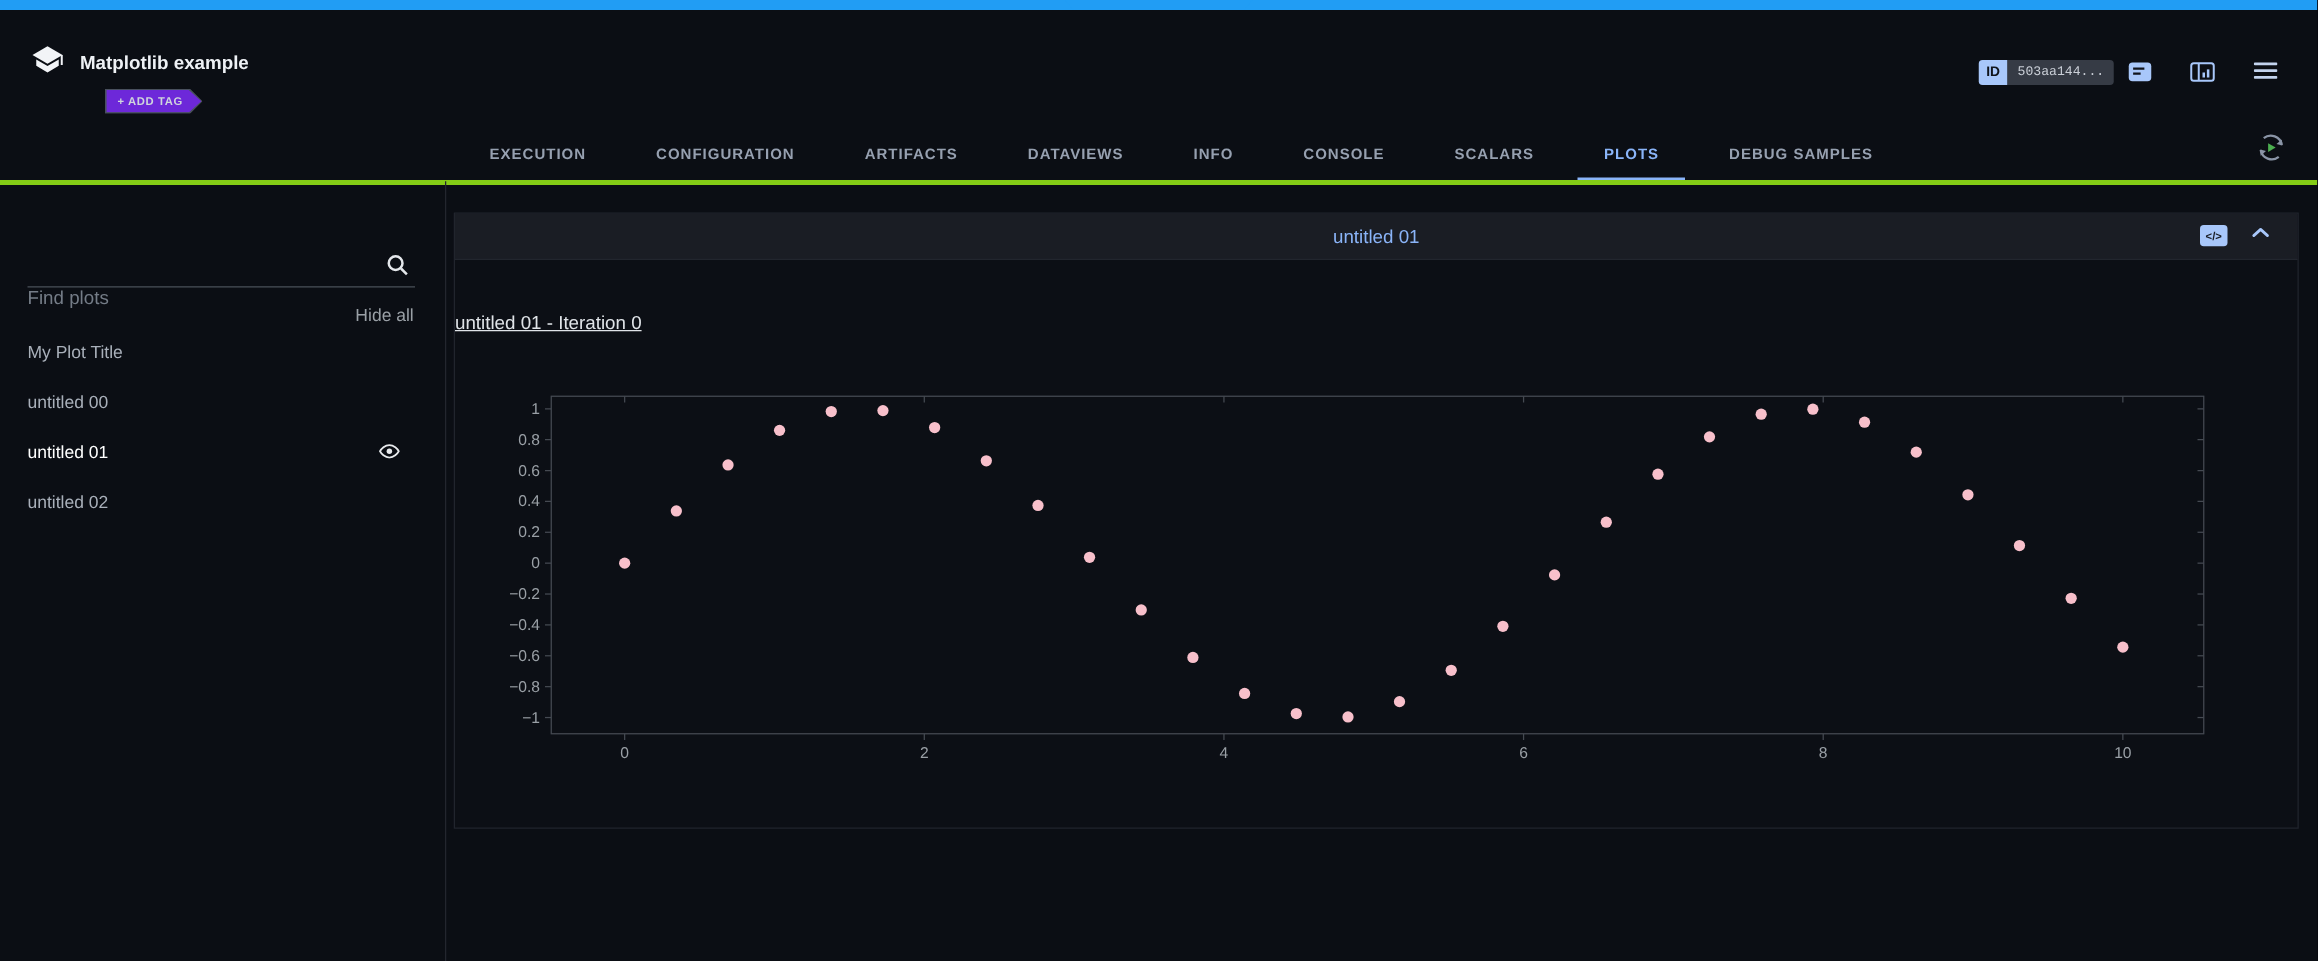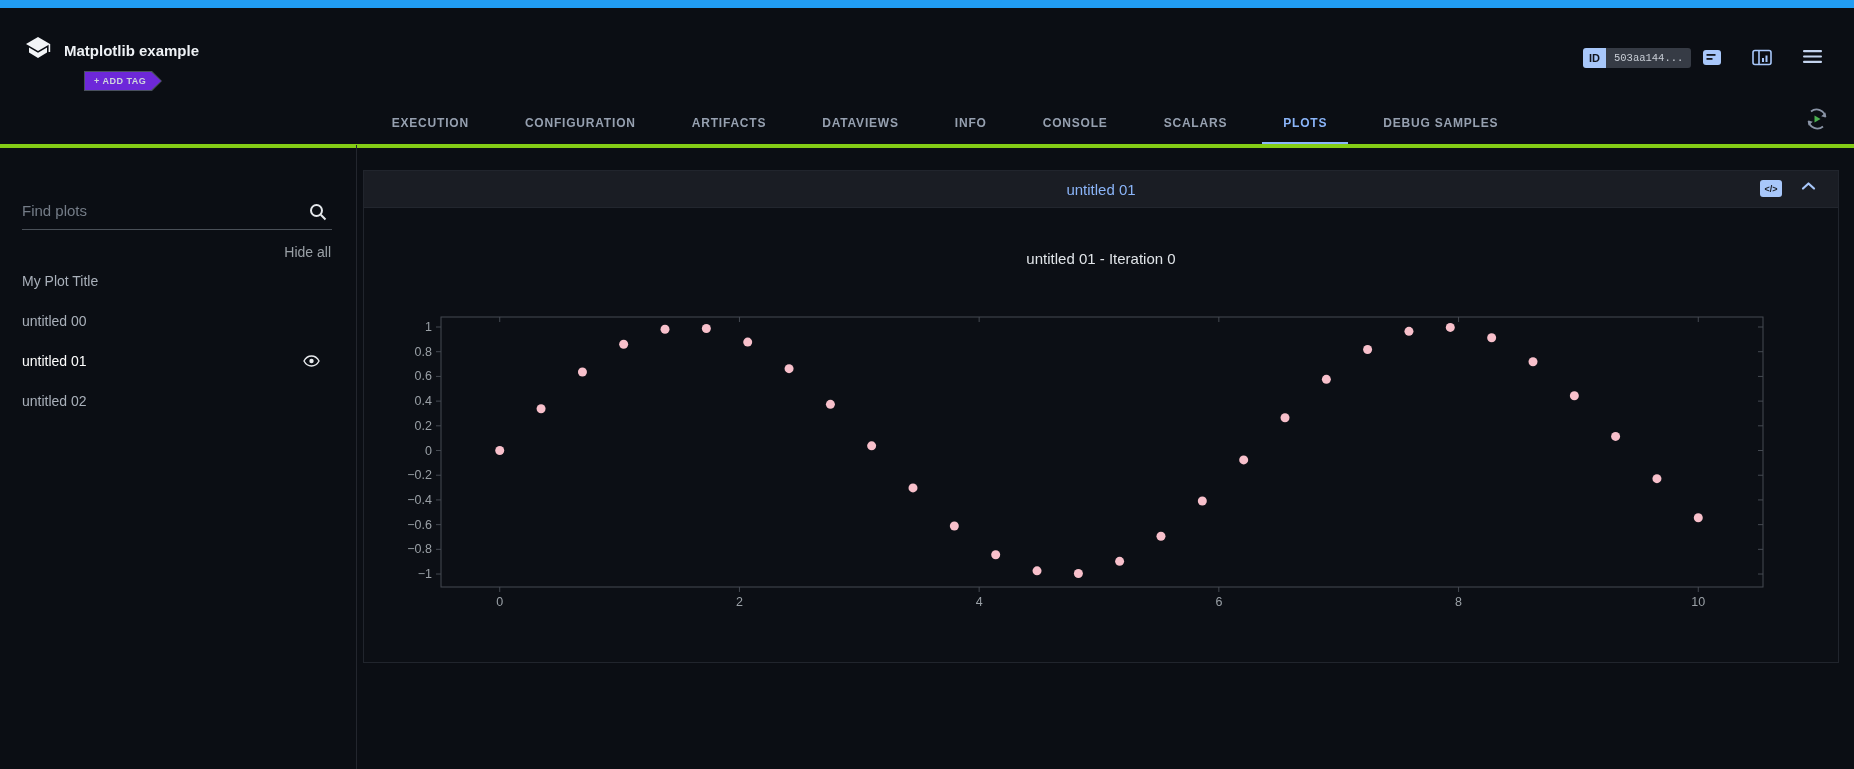--- a/index.html
+++ b/index.html
@@ -35,42 +35,42 @@
   .tab{position:relative;display:flex;align-items:center;padding:0 21px;font-size:12px;font-weight:bold;
     letter-spacing:.8px;color:#96a0b0;cursor:pointer;white-space:nowrap;}
   .tab.active{color:var(--tab-active,#8ab4f8);}
   .tab.active::after{content:"";position:absolute;left:0;right:0;bottom:0;height:2px;background:var(--tab-active,#8ab4f8);}
   .refresh{position:absolute;right:24px;bottom:8px;cursor:pointer;}
 
   
   .sidebar{position:absolute;top:145px;left:0;width:357px;bottom:0;border-right:1px solid #23262e;box-sizing:border-box;}
   .search-wrap{position:absolute;left:22px;top:50px;width:310px;height:34px;border-bottom:1px solid #4a5058;}
   .search-wrap input{background:transparent;border:none;outline:none;color:#d2d7dd;font-size:15px;width:270px;
-    padding:7px 0;font-family:inherit;}
+    padding:7px 0;font-family:inherit;margin-top:28px;}
   .search-wrap input::placeholder{color:#747c87;}
   .search-icon{position:absolute;right:4px;top:7px;cursor:pointer;}
   .hide-all{position:absolute;top:99px;right:25px;font-size:14px;color:#9aa0a6;cursor:pointer;}
   .plot-list{position:absolute;top:116px;left:0;right:0;}
   .plot-item{position:relative;height:40px;display:flex;align-items:center;padding-left:22px;
     font-size:14px;color:#a9b0ba;cursor:pointer;}
   .plot-item.selected{color:#ffffff;}
   .plot-item .eye{position:absolute;right:36px;top:14px;line-height:0;}
 
   
   .plot-card{position:absolute;left:363px;top:170px;width:1476px;height:493px;border:1px solid #21252d;
     background:#0c0f15;box-sizing:border-box;}
   .card-header{position:relative;height:36px;background:#1a1d24;border-bottom:1px solid #22262e;
     display:flex;align-items:center;justify-content:center;}
   .card-title{font-size:15px;color:var(--tab-active,#8ab4f8);}
   .code-chip{position:absolute;right:56px;top:9px;width:22px;height:17px;background:var(--chip-blue,#a8c7fa);
     border-radius:3px;color:#171a21;font-size:9px;font-weight:bold;display:flex;align-items:center;
     justify-content:center;cursor:pointer;}
   .collapse{position:absolute;right:22px;top:10px;cursor:pointer;line-height:0;}
   .card-body{position:relative;height:454px;}
-  .plot-title{position:absolute;top:42px;left:0;right:0;text-align:center;font-size:15px;font-weight:500;color:#e0e4e8;}
+  .plot-title{position:absolute;top:42px;left:0;right:0;text-align:left;font-size:15px;font-weight:500;color:#e0e4e8;text-decoration:underline;}
   #chart-svg{position:absolute;left:6px;top:104px;}
   #chart-svg text{font-family:"Liberation Sans",sans-serif;}
 </style>
 </head>
 <body>
 
 <div class="app">
 
   <div class="topbar"></div>
   <div class="status-badge">

